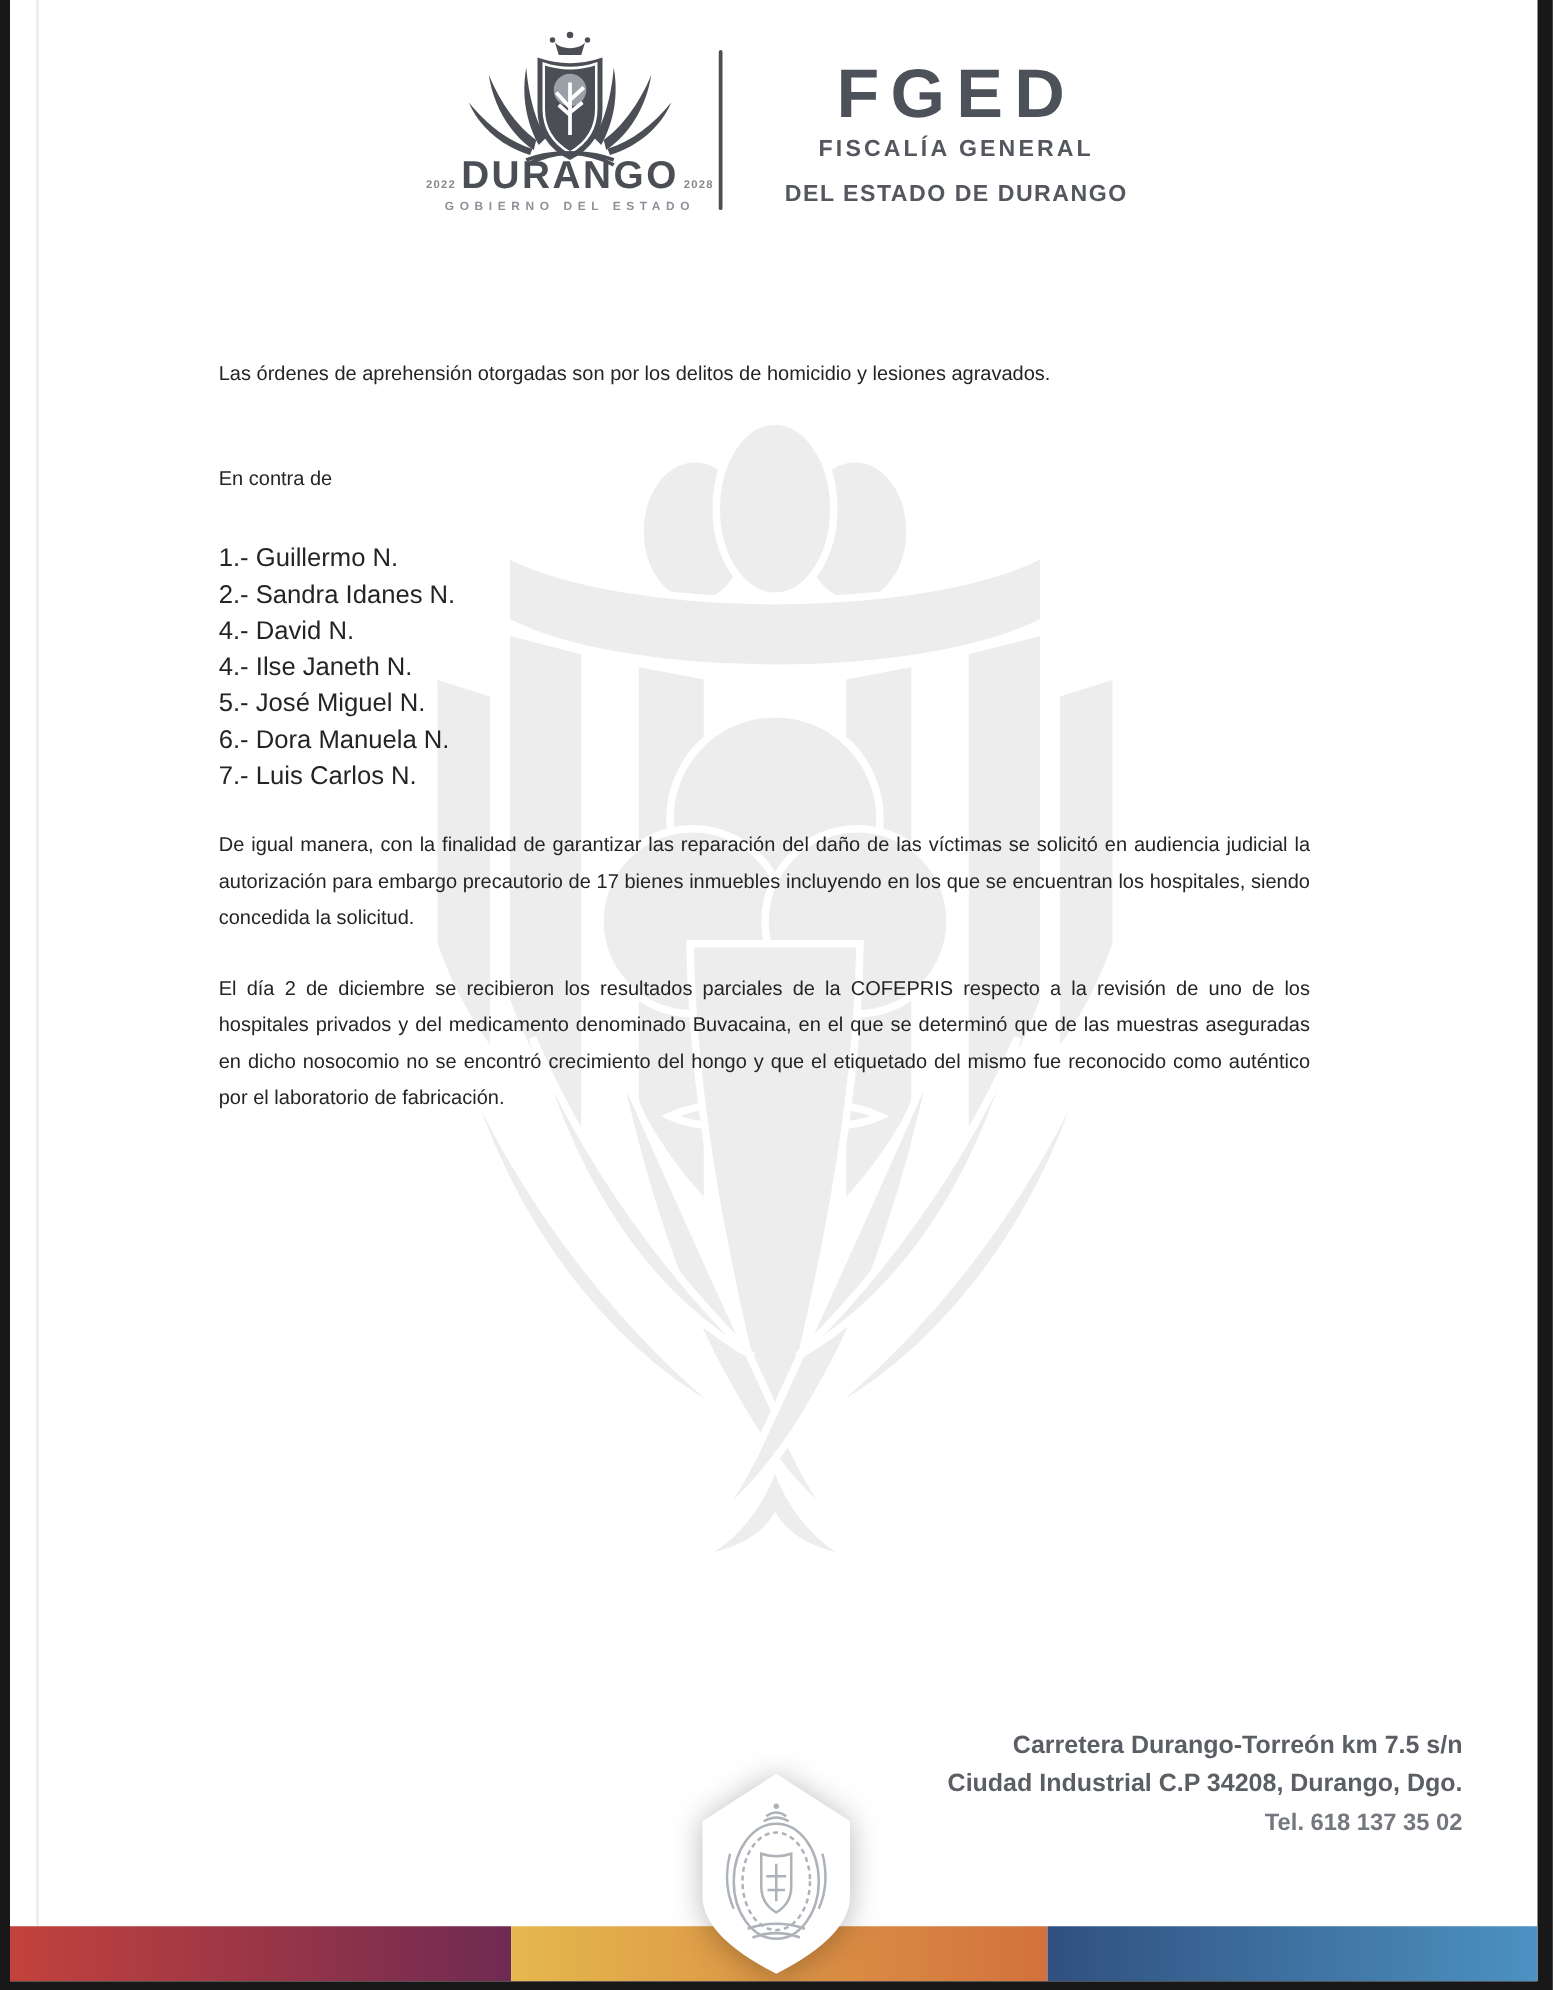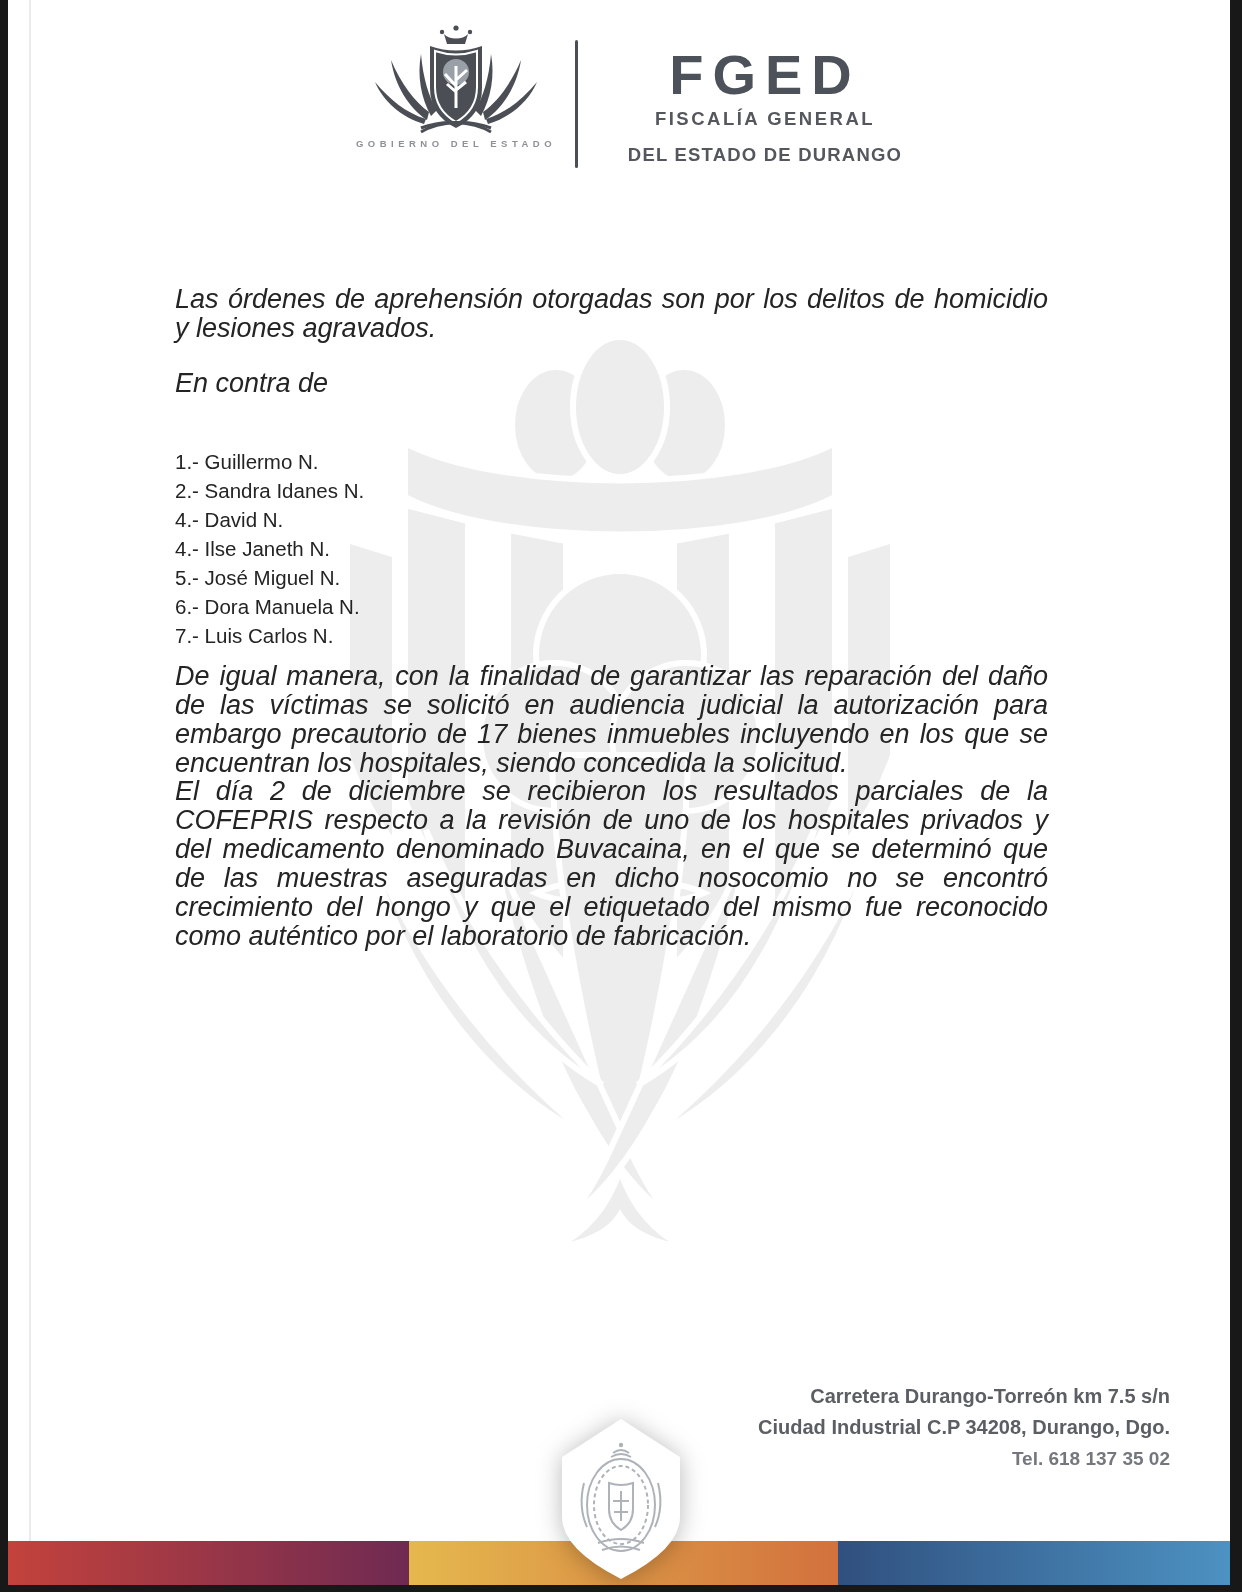--- a/index.html
+++ b/index.html
@@ -21,21 +21,21 @@
   .durango-tagline{font-size:9.5px;letter-spacing:4.5px;color:#8d9197;font-weight:bold;margin-top:2px;}
 
   .logo-divider{position:absolute;left:567px;top:40px;width:3px;height:128px;background:#4b4f55;border-radius:2px;}
 
   .fged-logo{position:absolute;left:607px;top:46px;width:300px;text-align:center;color:#4d525a;}
   .fged-acronym{font-size:56px;line-height:58px;font-weight:800;letter-spacing:9px;transform:scaleY(.98);}
   .fged-sub1{font-size:18.5px;font-weight:bold;letter-spacing:2.5px;margin-top:4px;color:#54575e;}
   .fged-sub2{font-size:18.5px;font-weight:bold;letter-spacing:1.2px;margin-top:14px;color:#54575e;}
 
   
-  .para{position:absolute;left:167px;width:873px;margin:0;font-size:27px;line-height:29px;color:#242424;font-style:italic;}
+  .para{position:absolute;left:167px;width:873px;margin:0;font-size:16px;line-height:29px;color:#242424;}
   .justify{text-align:justify;}
   .accused-list{position:absolute;left:167px;width:600px;}
   .list-item{font-size:20.5px;line-height:29px;color:#242424;}
 
   
   .footer-address{position:absolute;right:60px;top:1381px;text-align:right;line-height:31px;}
   .addr-bold{font-size:20px;font-weight:bold;color:#5b5f64;}
   .addr-tel{font-size:19px;font-weight:bold;color:#74787e;}
 
   .stripe{position:absolute;left:0;top:1541px;width:1222px;height:44px;display:flex;}
@@ -116,36 +116,41 @@
           </g>
 
           <path d="M64,27 Q85,34 106,27 L106,63 Q106,86 85,98 Q64,86 64,63 Z" fill="none" stroke="#ffffff" stroke-width="2"></path>
 
           <circle cx="85" cy="48" r="13" fill="#9aa0a7"></circle>
           <path d="M85,84 L85,42 M85,62 L74,50 M85,56 L96,46 M85,68 L76,60 M85,66 L95,58" stroke="#ffffff" stroke-width="3" fill="none"></path>
 
           <path d="M50,108 C70,96 100,96 120,104" stroke="#4b4f55" stroke-width="3" fill="none"></path>
           <path d="M120,108 C100,96 70,96 50,104" stroke="#4b4f55" stroke-width="3" fill="none"></path>
         </svg>
+        <div class="durango-word-row">
+          <span class="durango-year">2022</span>
+          <span class="durango-word">DURANGO</span>
+          <span class="durango-year">2028</span>
+        </div>
         <div class="durango-tagline">GOBIERNO DEL ESTADO</div>
       </div>
 
       <div class="logo-divider"></div>
 
       <div class="fged-logo">
         <div class="fged-acronym">FGED</div>
         <div class="fged-sub1">FISCALÍA GENERAL</div>
         <div class="fged-sub2">DEL ESTADO DE DURANGO</div>
       </div>
     </div>
 
     <p class="para justify" style="top:285px">Las órdenes de aprehensión otorgadas son por los delitos de homicidio y lesiones agravados.</p>
     <p class="para" style="top:369px">En contra de</p>
 
-    <div class="accused-list" style="top:447px">
+    <div class="accused-list" style="top:432px">
       <div class="list-item">1.- Guillermo N.</div>
       <div class="list-item">2.- Sandra Idanes N.</div>
       <div class="list-item">4.- David N.</div>
       <div class="list-item">4.- Ilse Janeth N.</div>
       <div class="list-item">5.- José Miguel N.</div>
       <div class="list-item">6.- Dora Manuela N.</div>
       <div class="list-item">7.- Luis Carlos N.</div>
     </div>
 
     <p class="para justify" style="top:662px">De igual manera, con la finalidad de garantizar las reparación del daño de las víctimas se solicitó en audiencia judicial la autorización para embargo precautorio de 17 bienes inmuebles incluyendo en los que se encuentran los hospitales, siendo concedida la solicitud.</p>

